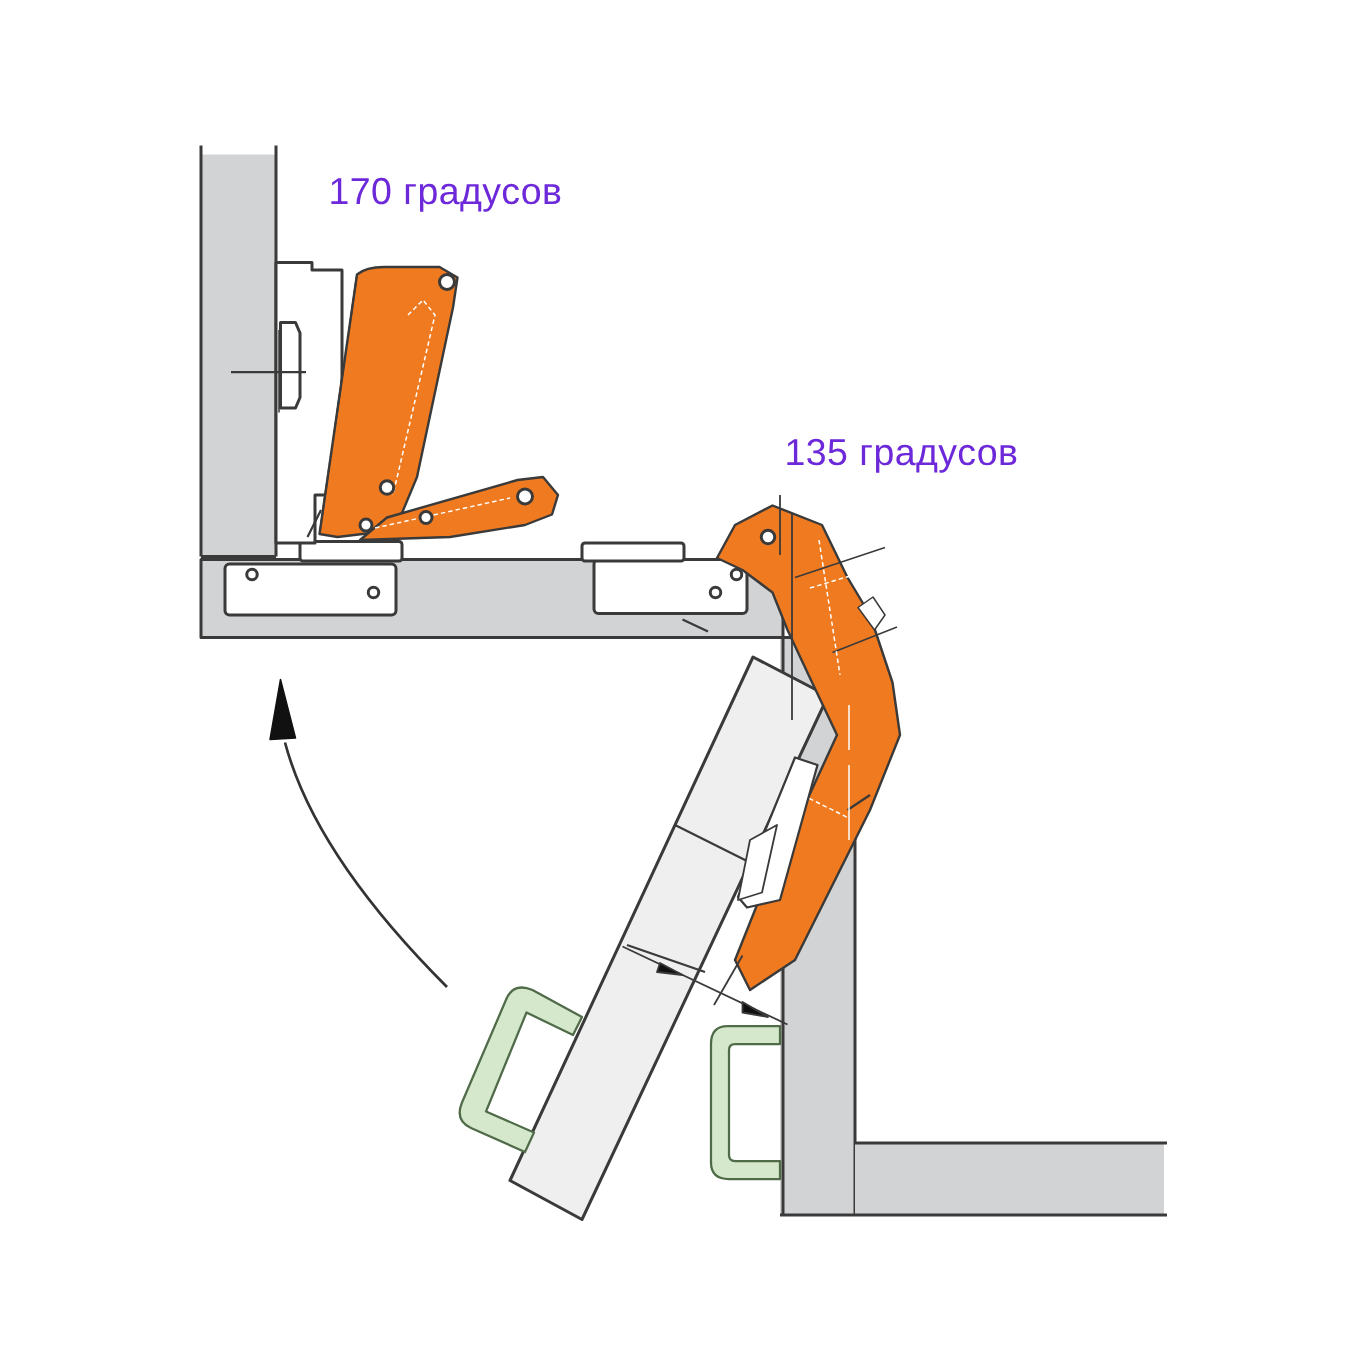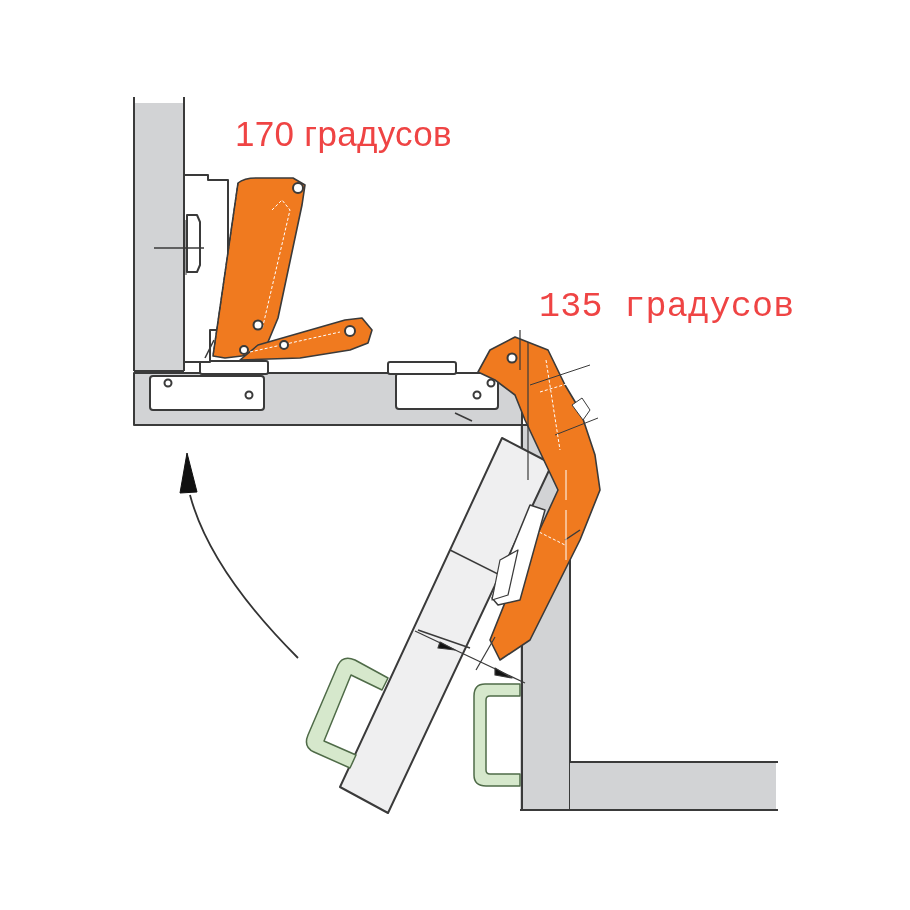--- a/index.html
+++ b/index.html
@@ -1,20 +1,20 @@
 <!DOCTYPE html>
 <html><head>
   <meta charset="utf-8">
   <style>
     html, body { margin: 0; padding: 0; background: #ffffff; }
     body { width: 910px; height: 910px; position: relative; overflow: hidden; font-family: "Liberation Sans", sans-serif; }
     svg { position: absolute; left: 0; top: 0; }
-    .label { position: absolute; color: #ef4444; font-family: "Liberation Sans", sans-serif; font-size: 35px; line-height: 1; letter-spacing: 0.3px; white-space: nowrap; margin-left: 16px; }
+    .label { position: absolute; color: #6d28d9; font-family: "Liberation Sans", sans-serif; font-size: 25px; line-height: 1; letter-spacing: 0.3px; white-space: nowrap; }
     #label-170 { left: 219px; top: 116px; }
-    #label-135 { left: 523px; top: 290px; font-family: Liberation Mono, monospace; }
+    #label-135 { left: 523px; top: 290px; }
   </style>
 </head>
 <body>
 
 <div id="label-170" class="label">170 градусов</div>
 <div id="label-135" class="label">135 градусов</div>
 
 <svg width="910" height="910" viewBox="0 0 910 910" xmlns="http://www.w3.org/2000/svg">
   <g fill="none" stroke="#3a3a3a" stroke-width="2" stroke-linejoin="round">
 

